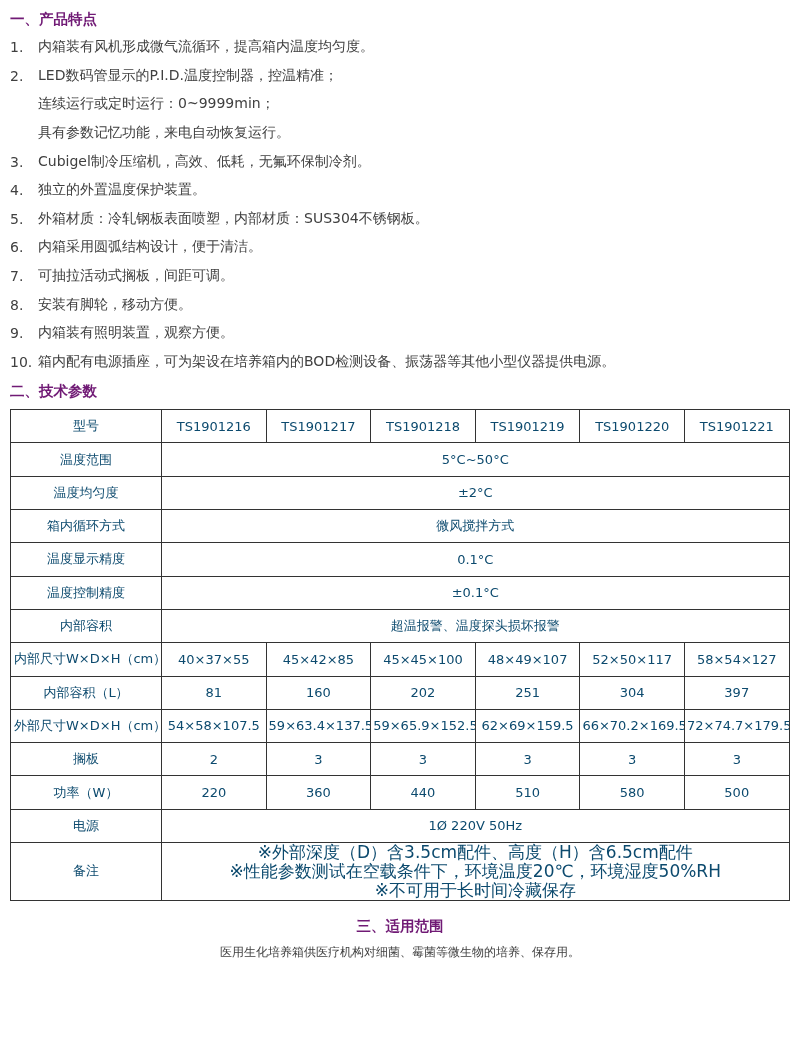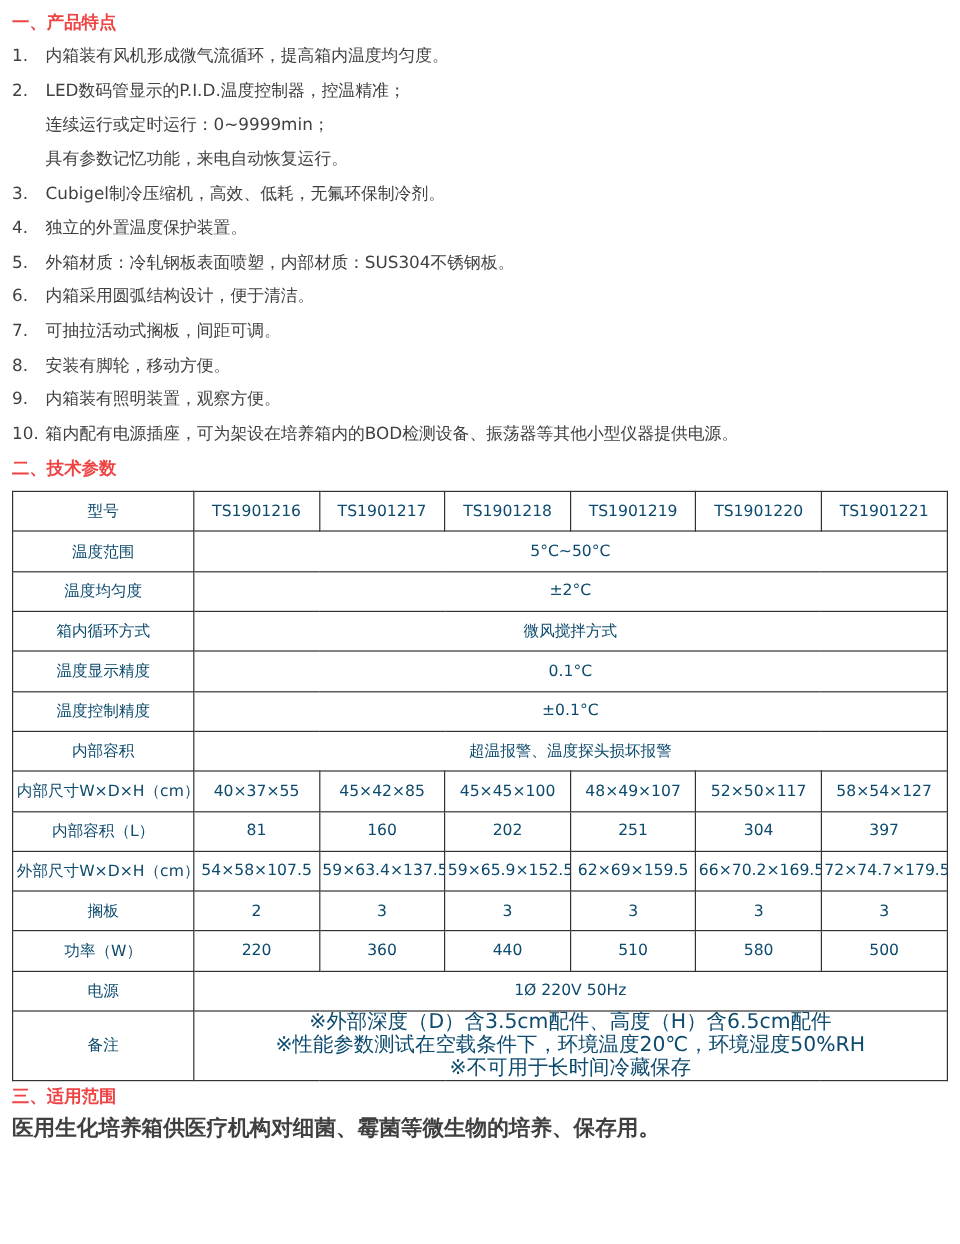--- a/index.html
+++ b/index.html
@@ -17,21 +17,21 @@
     width: 800px;
     height: 1037px;
     box-sizing: border-box;
     padding: 6px 10px 0 10px;
     overflow: hidden;
   }
   .heading {
     font-size: 14.5px;
     font-weight: 700;
     line-height: 26px;
-    color: #ef4444;
+    color: #701a75;
     white-space: nowrap;
   }
   
   .features .heading { margin-bottom: 1px; }
   .feat-line {
     display: flex;
     align-items: center;
     height: 28.6px;
     font-size: 14px;
     white-space: nowrap;
@@ -61,26 +61,25 @@
     color: #0c4a6e;
   }
   table.spec-table td.label-cell { padding: 0 3px; }
   table.spec-table tr.notes-row td { height: 57px; }
   .note-line {
     line-height: 19px;
     font-size: 17px;
     white-space: nowrap;
   }
   
-  .scope { margin-top: 0; }
+  .scope { margin-top: 12px; text-align: center; }
   .scope-text {
-    font-size: 18px;
+    font-size: 12px;
     line-height: 27px;
     white-space: nowrap;
-    font-weight: bold;
   }
 </style>
 </head>
 <body>
 
 <div class="page">
 
   <div class="section features">
     <div class="heading">一、产品特点</div>
 

